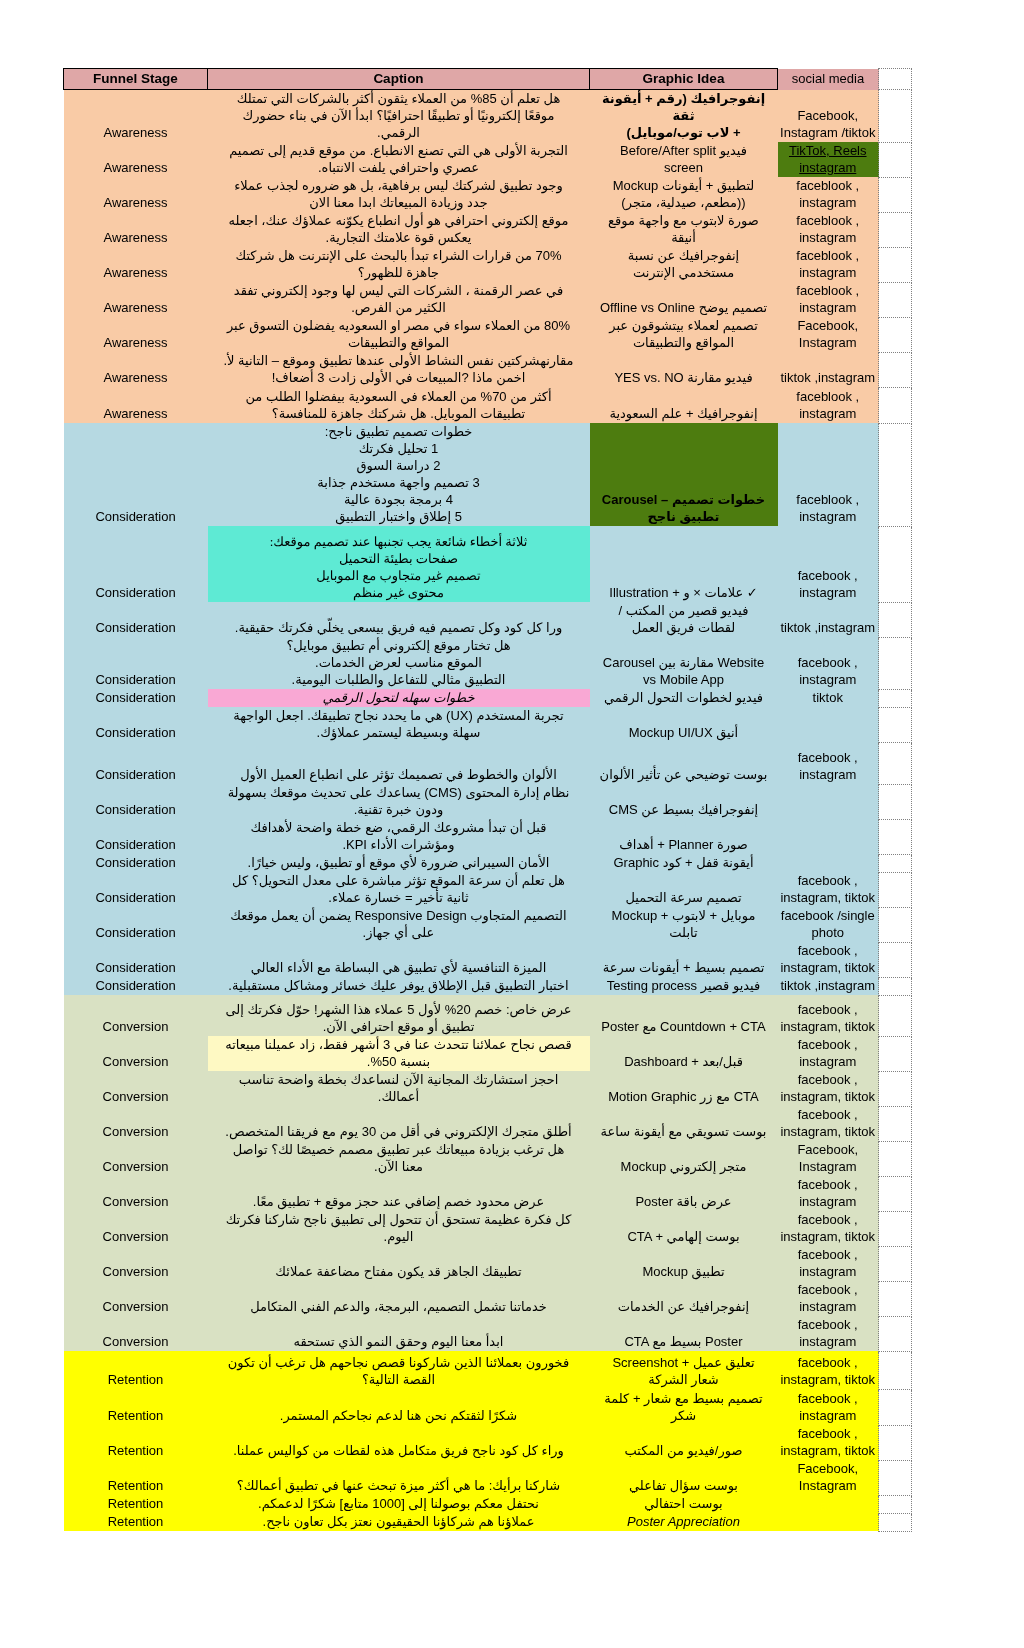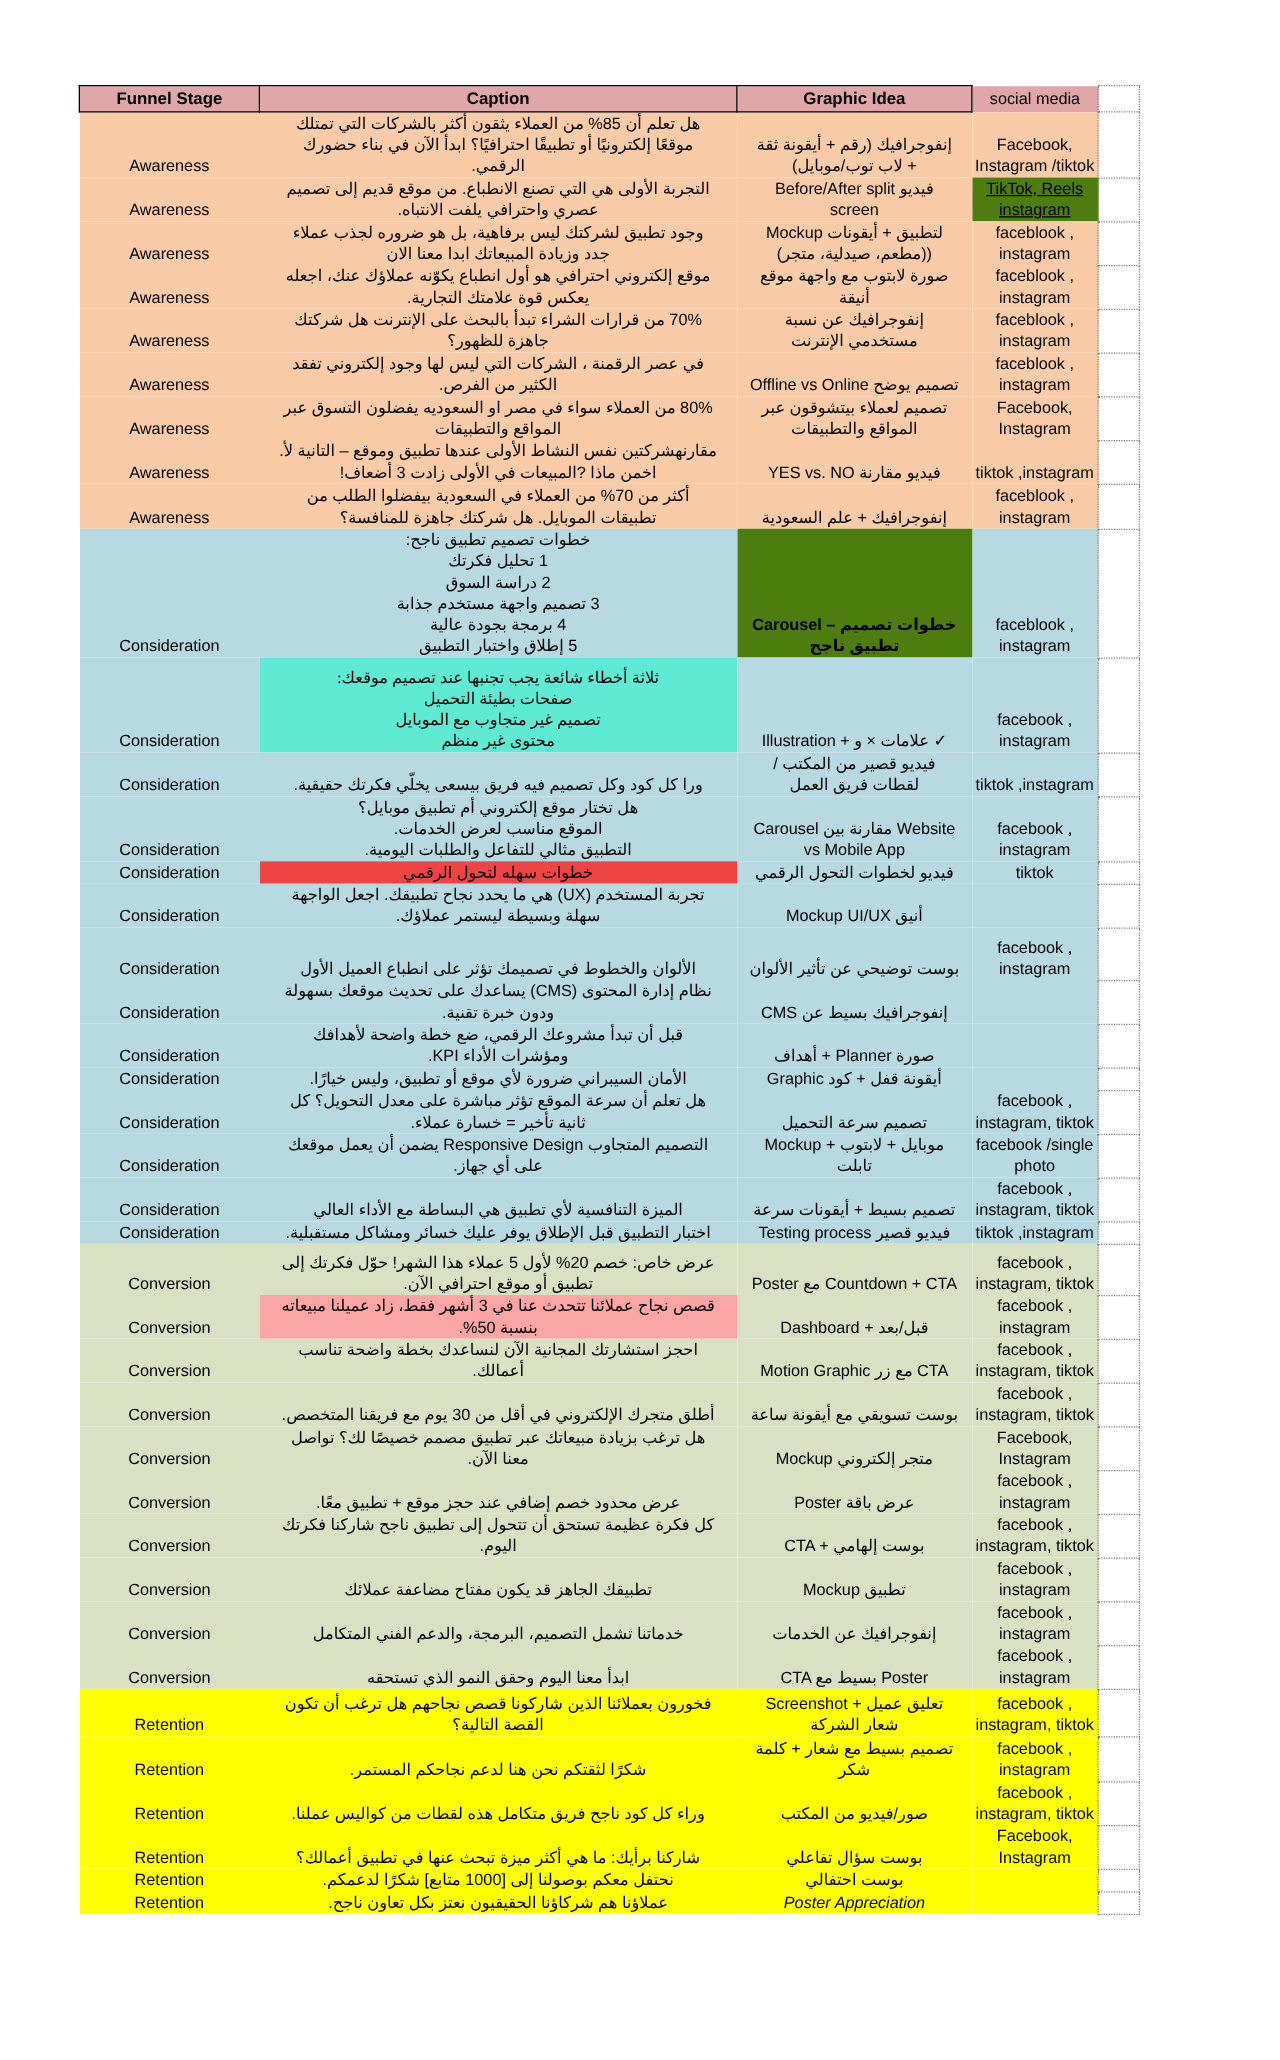--- a/index.html
+++ b/index.html
@@ -52,21 +52,21 @@
         <th class="grid-cell"></th>
       </tr>
     </thead>
     <tbody id="funnel-body">
 
     <tr style="height: 52px;">
           <td class="cell-stage" style="background: rgb(249, 203, 166);">Awareness</td>
           <td class="cell-caption" dir="auto" style="background: rgb(249, 203, 166);">هل تعلم أن 85% من العملاء يثقون أكثر بالشركات التي تمتلك
 موقعًا إلكترونيًا أو تطبيقًا احترافيًا؟ ابدأ الآن في بناء حضورك
 الرقمي.</td>
-          <td class="cell-graphic" dir="auto" style="background: rgb(249, 203, 166);">إنفوجرافيك (رقم + أيقونة ثقة
+          <td class="cell-graphic" dir="auto" style="background: rgb(249, 203, 166); font-weight: bold;">إنفوجرافيك (رقم + أيقونة ثقة
 + لاب توب/موبايل)</td>
           <td class="cell-social" style="background: rgb(249, 203, 166);">Facebook,
 Instagram /tiktok</td>
           <td class="grid-cell"></td>
         </tr>
         <tr style="height: 34px;">
           <td class="cell-stage" style="background: rgb(249, 203, 166);">Awareness</td>
           <td class="cell-caption" dir="auto" style="background: rgb(249, 203, 166);">التجربة الأولى هي التي تصنع الانطباع. من موقع قديم إلى تصميم
 عصري واحترافي يلفت الانتباه.</td>
           <td class="cell-graphic" dir="auto" style="background: rgb(249, 203, 166);">فيديو Before/After split
@@ -180,21 +180,21 @@
 الموقع مناسب لعرض الخدمات.
 التطبيق مثالي للتفاعل والطلبات اليومية.</td>
           <td class="cell-graphic" dir="auto" style="background: rgb(182, 217, 226);">Carousel مقارنة بين Website
 vs Mobile App</td>
           <td class="cell-social" style="background: rgb(182, 217, 226);">facebook ,
 instagram</td>
           <td class="grid-cell"></td>
         </tr>
         <tr style="height: 17px;">
           <td class="cell-stage" style="background: rgb(182, 217, 226);">Consideration</td>
-          <td class="cell-caption" dir="auto" style="background: #ef4444;">خطوات سهله لتحول الرقمي</td>
+          <td class="cell-caption" dir="auto" style="background: #f9a8d4; font-style: italic;">خطوات سهله لتحول الرقمي</td>
           <td class="cell-graphic" dir="auto" style="background: rgb(182, 217, 226);">فيديو لخطوات التحول الرقمي</td>
           <td class="cell-social" style="background: rgb(182, 217, 226);">tiktok</td>
           <td class="grid-cell"></td>
         </tr>
         <tr style="height: 34px;">
           <td class="cell-stage" style="background: rgb(182, 217, 226);">Consideration</td>
           <td class="cell-caption" dir="auto" style="background: rgb(182, 217, 226);">تجربة المستخدم (UX) هي ما يحدد نجاح تطبيقك. اجعل الواجهة
 سهلة وبسيطة ليستمر عملاؤك.</td>
           <td class="cell-graphic" dir="auto" style="background: rgb(182, 217, 226);">Mockup UI/UX أنيق</td>
           <td class="cell-social" style="background: rgb(182, 217, 226);"></td>
@@ -269,21 +269,21 @@
           <td class="cell-stage" style="background: rgb(217, 225, 195);">Conversion</td>
           <td class="cell-caption" dir="auto" style="background: rgb(217, 225, 195);">عرض خاص: خصم 20% لأول 5 عملاء هذا الشهر! حوّل فكرتك إلى
 تطبيق أو موقع احترافي الآن.</td>
           <td class="cell-graphic" dir="auto" style="background: rgb(217, 225, 195);">Poster مع Countdown + CTA</td>
           <td class="cell-social" style="background: rgb(217, 225, 195);">facebook ,
 instagram, tiktok</td>
           <td class="grid-cell"></td>
         </tr>
         <tr style="height: 34px;">
           <td class="cell-stage" style="background: rgb(217, 225, 195);">Conversion</td>
-          <td class="cell-caption" dir="auto" style="background: #fca5a5; margin-top: 26px;">قصص نجاح عملائنا تتحدث عنا في 3 أشهر فقط، زاد عميلنا مبيعاته
+          <td class="cell-caption" dir="auto" style="background: #fef9c3; margin-top: 26px;">قصص نجاح عملائنا تتحدث عنا في 3 أشهر فقط، زاد عميلنا مبيعاته
 بنسبة 50%.</td>
           <td class="cell-graphic" dir="auto" style="background: rgb(217, 225, 195);">Dashboard + قبل/بعد</td>
           <td class="cell-social" style="background: rgb(217, 225, 195);">facebook ,
 instagram</td>
           <td class="grid-cell"></td>
         </tr>
         <tr style="height: 34px;">
           <td class="cell-stage" style="background: rgb(217, 225, 195);">Conversion</td>
           <td class="cell-caption" dir="auto" style="background: rgb(217, 225, 195);">احجز استشارتك المجانية الآن لنساعدك بخطة واضحة تناسب
 أعمالك.</td>

